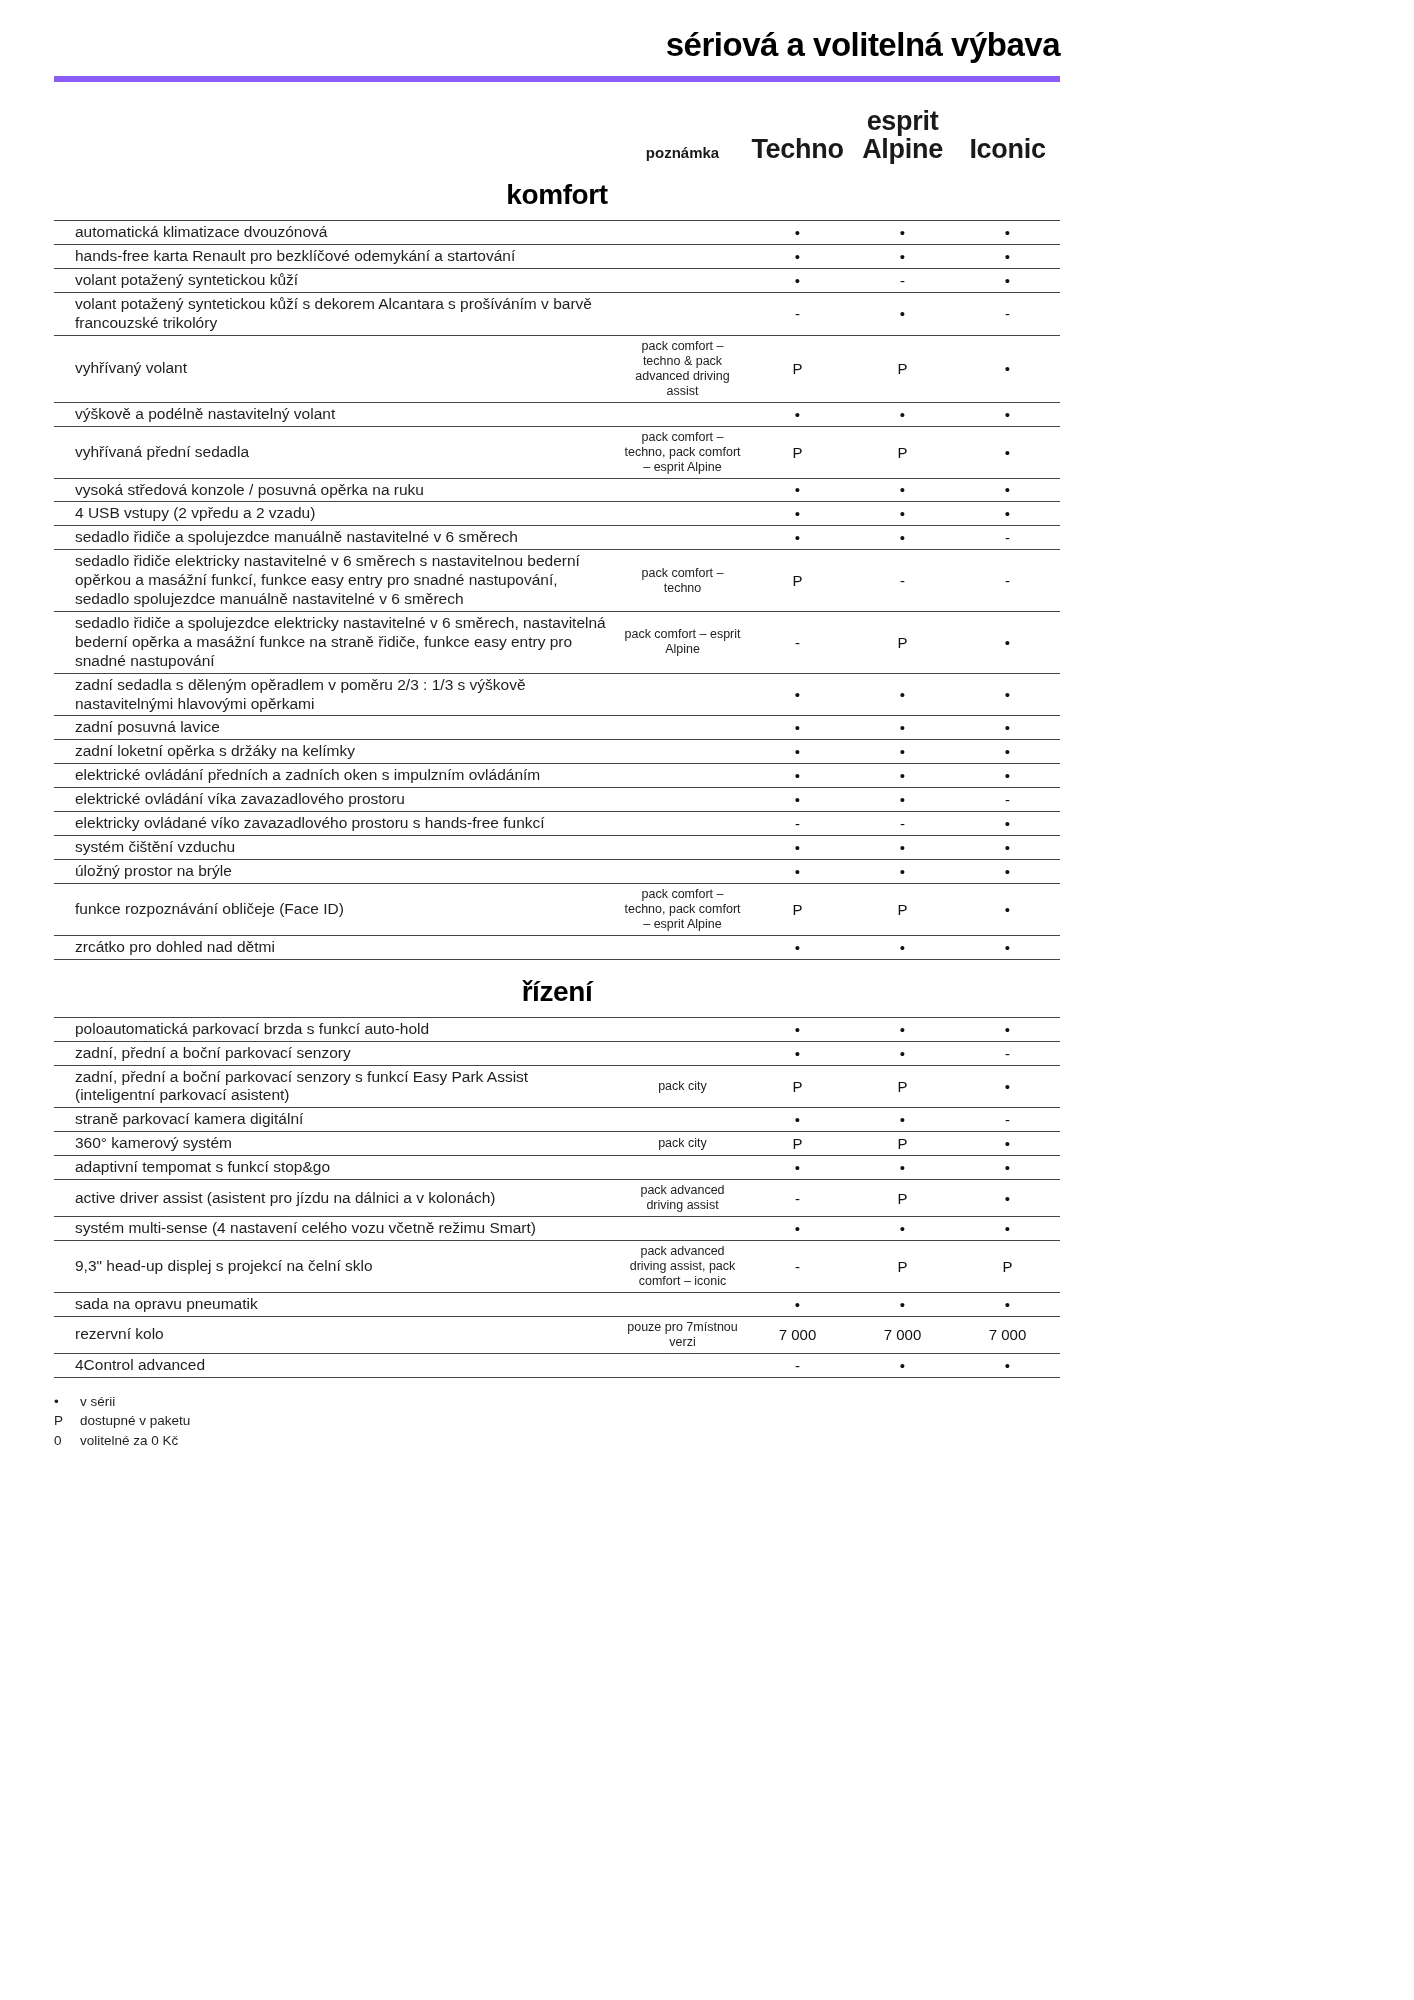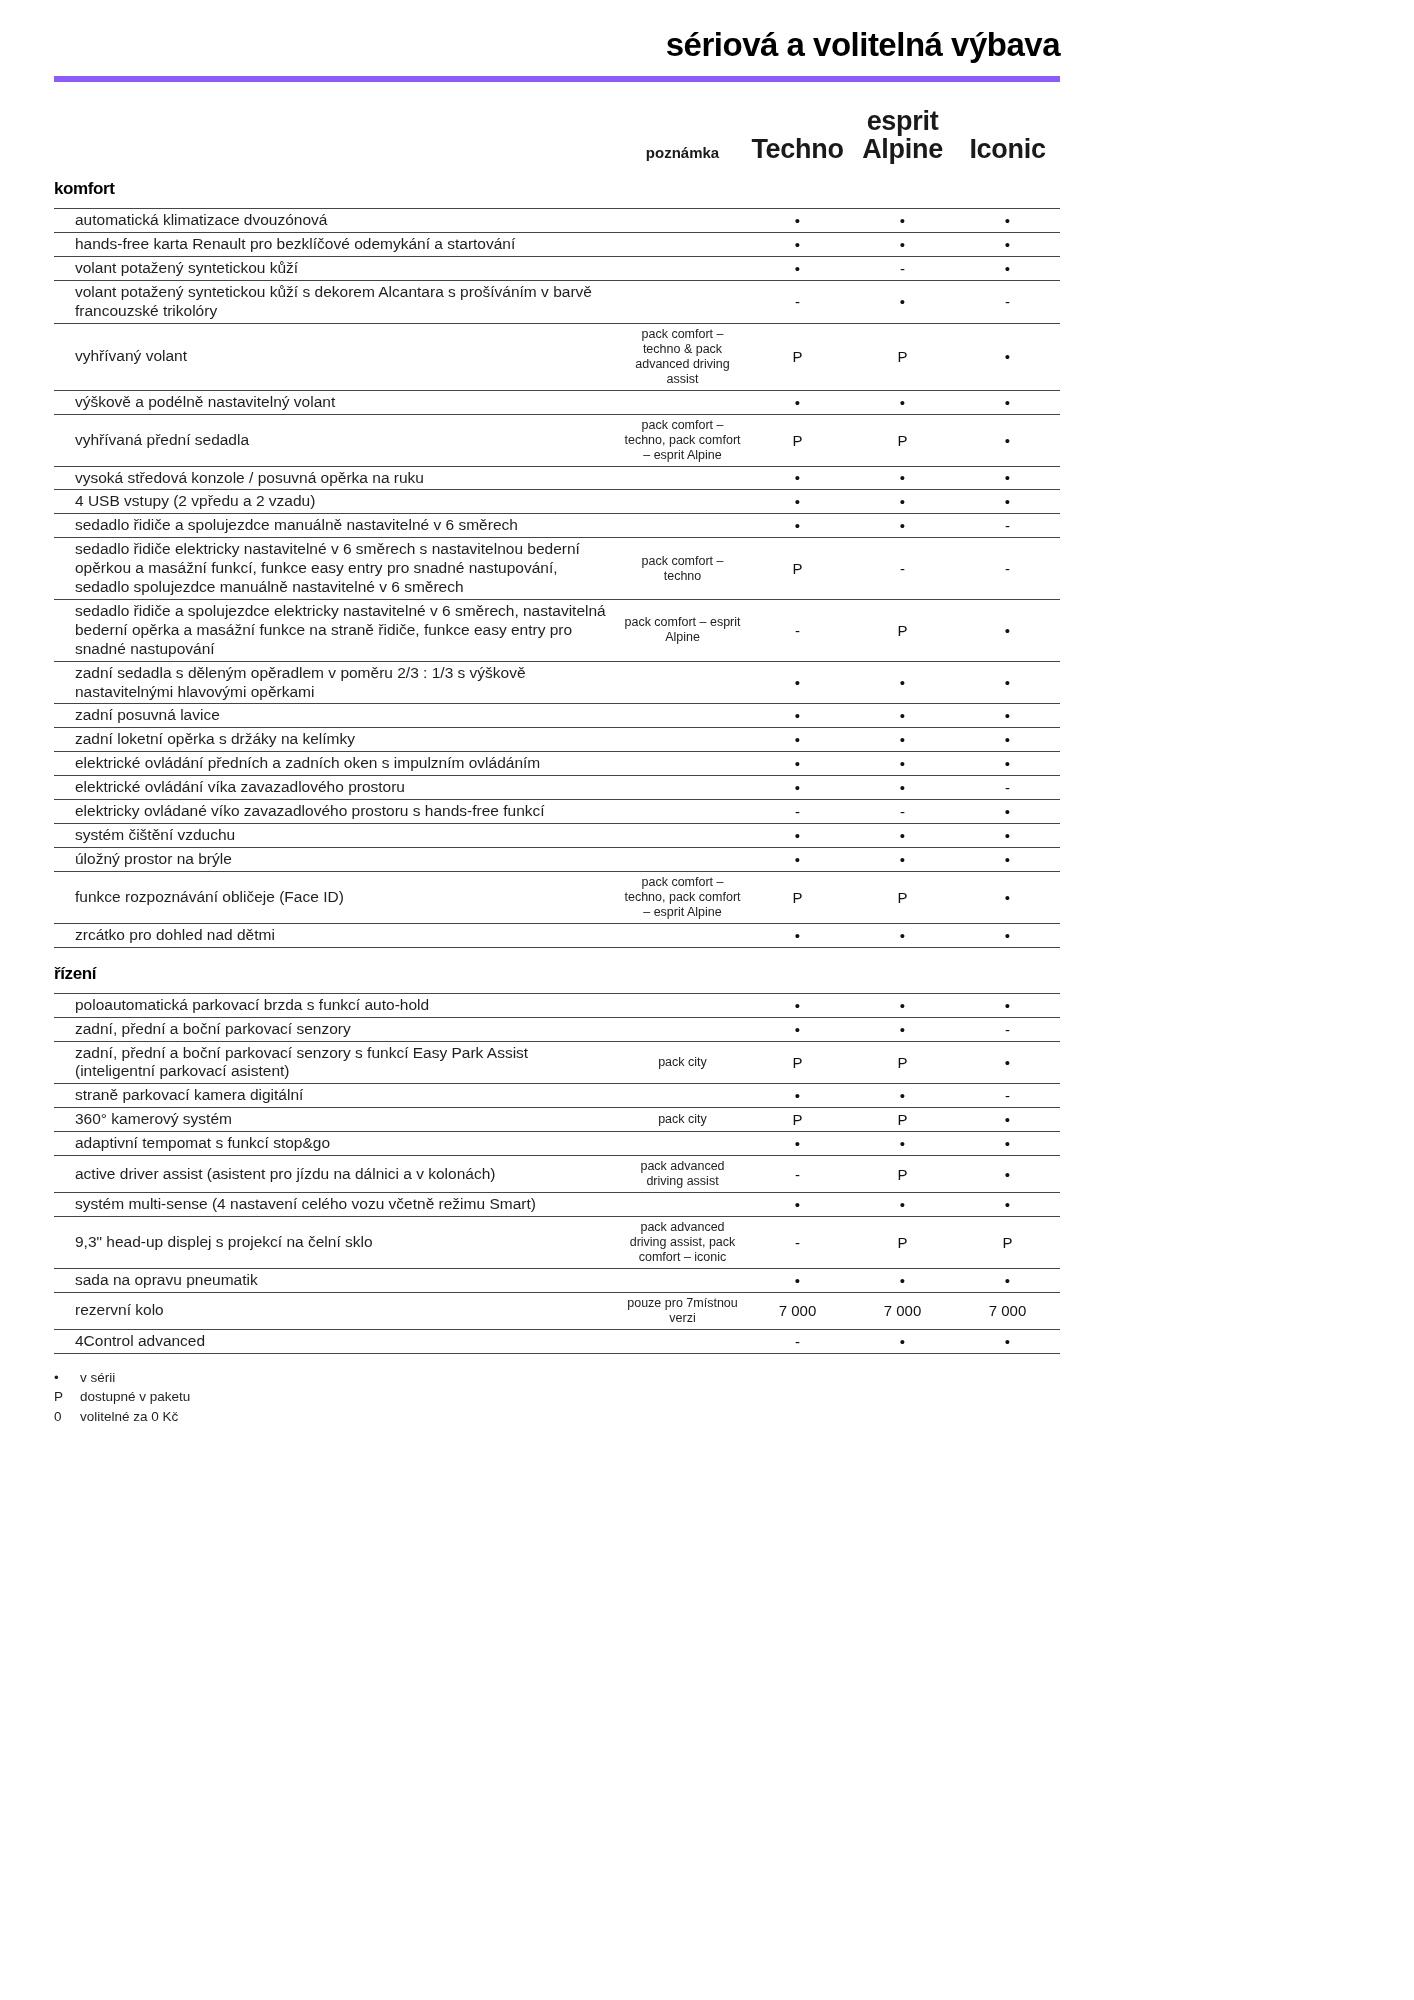--- a/index.html
+++ b/index.html
@@ -47,25 +47,26 @@
   .col-head .trim-h {
     text-align: center;
     font-size: 27px;
     font-weight: bold;
     line-height: 1.02;
     letter-spacing: -0.3px;
     padding: 0 4px;
   }
   
   .section-title {
-    font-size: 17px;
+    font-size: 28px;
     font-weight: bold;
     letter-spacing: -0.4px;
     margin: 16px 0 9px 0;
     color: #000;
+    text-align: center;
   }
   .tbl { border-bottom: 1px solid #454545; }
   .row {
     display: grid;
     grid-template-columns: 566px 125px 105px 105px 105px;
     border-top: 1px solid #454545;
     align-items: center;
     min-height: 23px;
     padding: 2px 0;
   }

